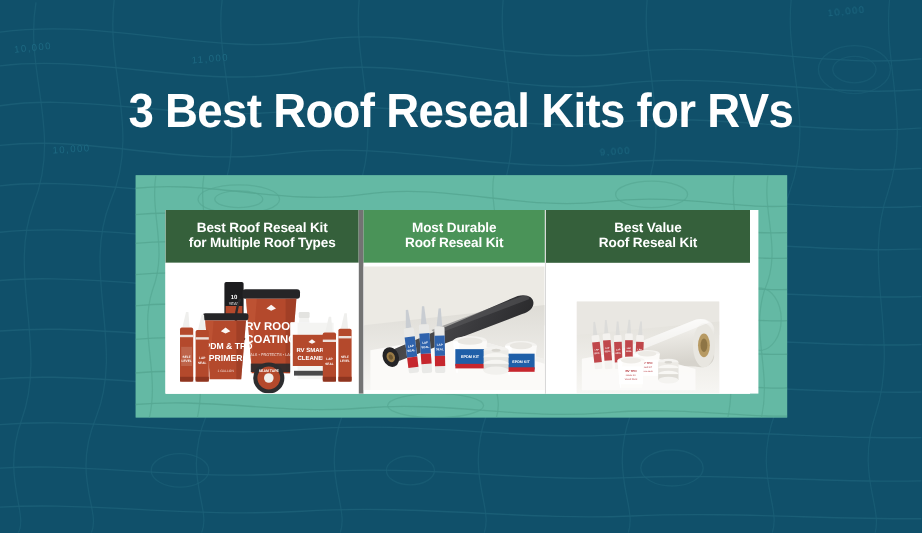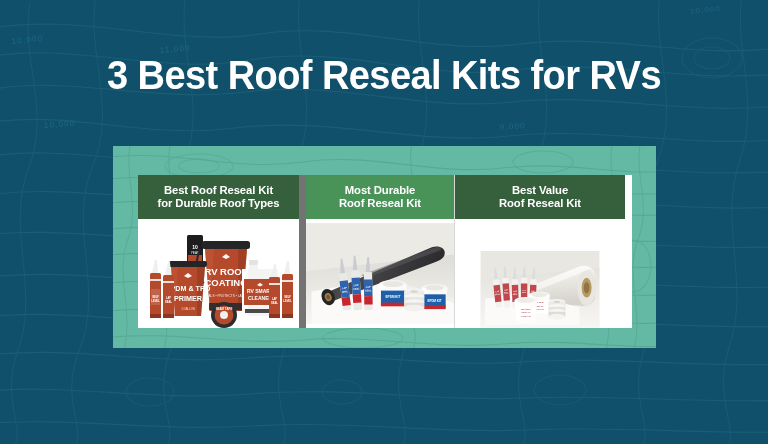--- a/index.html
+++ b/index.html
@@ -29,21 +29,21 @@
     position: absolute;
     inset: 0;
     z-index: 0;
     pointer-events: none;
   }
   .topo-bg svg { display: block; width: 100%; height: 100%; }
 
   
   .title-wrap {
     position: absolute;
-    top: 54px;
+    top: 72px;
     left: 0;
     width: 768px;
     text-align: center;
     z-index: 3;
   }
   .poster-title {
     margin: 0;
     color: #ffffff;
     font-family: "Liberation Sans", sans-serif;
     font-size: 40px;
@@ -85,21 +85,21 @@
     z-index: 1;
   }
   .card {
     position: relative;
     display: flex;
     flex-direction: column;
     background: #ffffff;
     box-sizing: border-box;
   }
   .card.c1 { width: 161px; }
-  .card.c2 { width: 156px; border-left: 7px solid #737373; border-right: 1px solid #d8d8d8; }
+  .card.c2 { width: 156px; border-left: 4px solid #737373; border-right: 1px solid #d8d8d8; }
   .card.c3 { width: 170px; gap: 32px; }
 
   .card-header {
     height: 44px;
     display: flex;
     align-items: center;
     justify-content: center;
     text-align: center;
     color: #ffffff;
     font-weight: 700;
@@ -224,21 +224,21 @@
         </g>
       </svg>
     </div>
 
     <div class="cards">
 
       <div class="card c1">
         <div class="card-header dark">
           <span>
             <span>Best Roof Reseal Kit</span><br>
-            <span>for Durable Roof Types</span>
+            <span>for Multiple Roof Types</span>
           </span>
         </div>
         <div class="card-body">
           <svg viewBox="0 0 161 109" xmlns="http://www.w3.org/2000/svg">
             <rect x="0" y="0" width="161" height="109" fill="#ffffff"></rect>
 
             <g>
               <rect x="49" y="16" width="16" height="30" rx="1.5" fill="#1d1d1f"></rect>
               <rect x="50" y="36" width="14" height="7" fill="#b4492c"></rect>
               <text x="57" y="30" fill="#ffffff" font-family="Liberation Sans, sans-serif" font-size="5" font-weight="700" text-anchor="middle">10</text>

